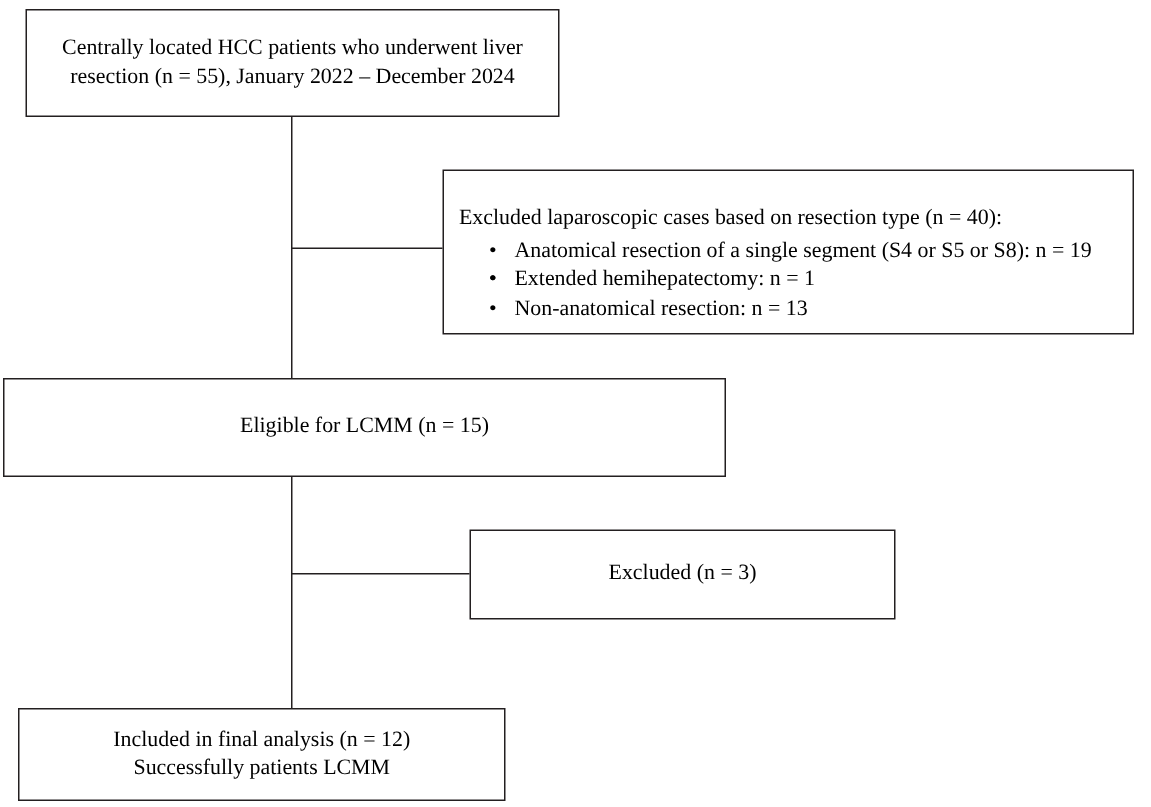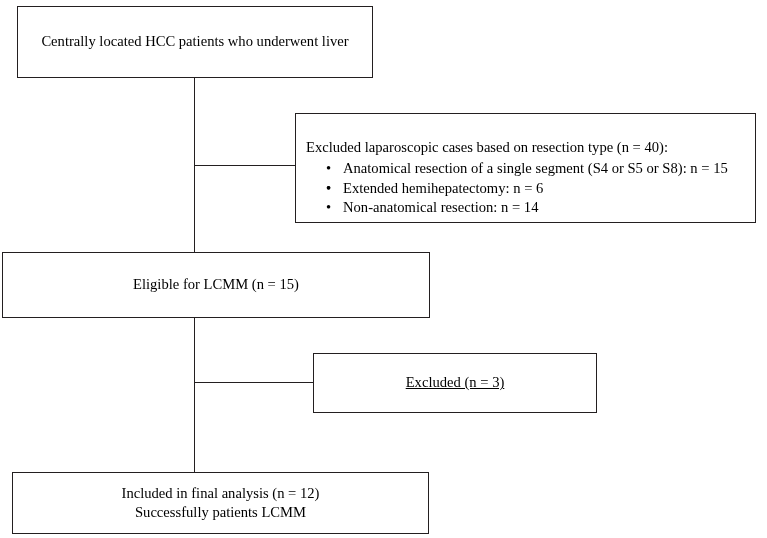--- a/index.html
+++ b/index.html
@@ -41,34 +41,34 @@
   }
   
   #box-enrollment {
     left: 17px;  top: 6px;
     width: 356px; height: 72px;
     padding: 0 6px;
   }
   #box-excluded-resection {
     left: 295px; top: 113px;
     width: 461px; height: 110px;
-    padding: 24px 4px 6px 10px;
-    justify-content: space-between;
+    padding: 8px 4px 6px 10px;
+    justify-content: flex-end;
   }
   #box-eligible {
     left: 2px;   top: 252px;
-    width: 428px; height: 66px;
+    width: 482px; height: 66px;
   }
   #box-excluded-declined {
     left: 313px; top: 353px;
-    width: 284px; height: 60px; text-decoration: underline;
+    width: 284px; height: 60px;
   }
   #box-included {
     left: 12px;  top: 472px;
-    width: 417px; height: 62px;
+    width: 325px; height: 62px;
   }
   
   .bullet-list {
     list-style: none;
     margin: 2px 0 0 0;
     padding: 0;
   }
   .bullet-list li {
     position: relative;
     padding-left: 37px;
@@ -97,39 +97,40 @@
 
 <div id="canvas">
 
   <div class="conn v" id="trunk-a"></div>
   <div class="conn h" id="branch-1"></div>
   <div class="conn v" id="trunk-b"></div>
   <div class="conn h" id="branch-2"></div>
 
   <div class="box center" id="box-enrollment">
     <span class="line">Centrally located HCC patients who underwent liver</span>
+    <span class="line">resection (n = 55), January 2022 – December 2024</span>
   </div>
 
   <div class="box left" id="box-excluded-resection">
     <span class="line">Excluded laparoscopic cases based on resection type (n = 40):</span>
     <ul class="bullet-list">
       <li>
         <span class="dot">•</span>
-        <span>Anatomical resection of a single segment (S4 or S5 or S8): n = 15</span>
+        <span>Anatomical resection of a single segment (S4 or S5 or S8): n = 19</span>
       </li>
       <li>
         <span class="dot">•</span>
       </li>
       <li>
         <span class="dot">•</span>
-        <span>Extended hemihepatectomy: n = 6</span>
+        <span>Extended hemihepatectomy: n = 1</span>
       </li>
       <li>
         <span class="dot">•</span>
-        <span>Non-anatomical resection: n = 14</span>
+        <span>Non-anatomical resection: n = 13</span>
       </li>
     </ul>
   </div>
 
   <div class="box center" id="box-eligible">
     <span class="line">Eligible for LCMM (n = 15)</span>
   </div>
 
   <div class="box center" id="box-excluded-declined">
     <span class="line">Excluded (n = 3)</span>

